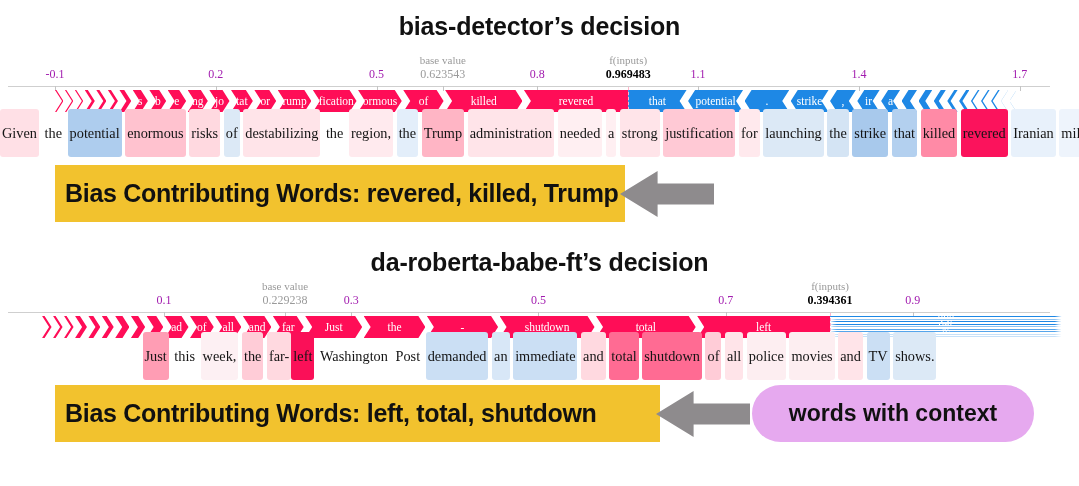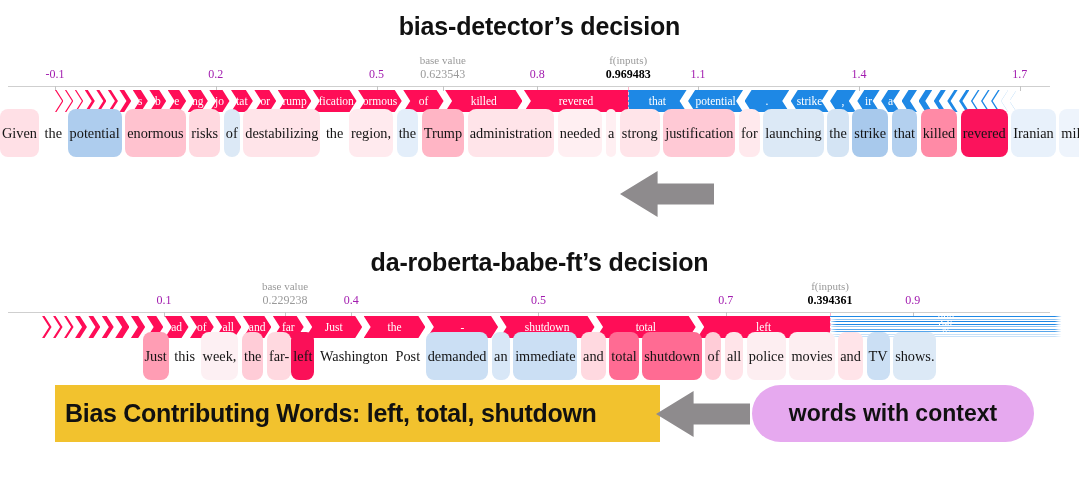--- a/index.html
+++ b/index.html
@@ -63,21 +63,21 @@
     position:absolute; top:61px; left:50%; transform:translateX(-50%);
     font:11px "Liberation Serif", serif; color:#9a9a9a;
   }
 
   .sentence {
     position:absolute; left:0; width:1079px; text-align:center;
     font:14.3px "Liberation Serif", serif; color:#141414; white-space:nowrap;
   }
   #sentence1 { top:125px; }
   #sentence2 { top:348px; }
-  .hl { padding:16px 2px; border-radius:8px;margin-top:20px; }
+  .hl { padding:16px 2px; border-radius:3px;margin-top:20px; }
 
   .callout-box {
     position:absolute; height:57px; background:var(--yellow);
     color:#111; font-weight:bold; font-size:25px; line-height:57px;
     padding-left:10px; letter-spacing:-0.3px; white-space:nowrap; overflow:hidden;
   }
   #box1 { left:55px; top:165px; width:570px; }
   #box2 { left:55px; top:385px; width:605px; }
 
   .gray-arrow {
@@ -161,28 +161,29 @@
         <div class="seg blue" style="flex-grow: 5;"></div>
         <div class="seg blue" style="flex-grow: 5;"></div>
         <div class="seg blue" style="flex-grow: 4;"></div>
         <div class="seg blue" style="flex-grow: 4;"></div>
       </div>
       <div class="divider" style="left: 58.2177%;"></div>
       <div class="inputs-caption">inputs</div>
     </div>
   <div id="sentence1" class="sentence"><span class="hl" style="background-color: rgb(255, 224, 230);">Given</span> <span class="hl">the</span> <span class="hl" style="background-color: rgb(174, 205, 238);">potential</span> <span class="hl" style="background-color: rgb(255, 194, 207);">enormous</span> <span class="hl" style="background-color: rgb(255, 217, 224);">risks</span> <span class="hl" style="background-color: rgb(220, 233, 246);">of</span> <span class="hl" style="background-color: rgb(255, 228, 233);">destabilizing</span> <span class="hl">the</span> <span class="hl" style="background-color: rgb(255, 234, 238);">region,</span> <span class="hl" style="background-color: rgb(227, 238, 250);">the</span> <span class="hl" style="background-color: rgb(255, 181, 197);">Trump</span> <span class="hl" style="background-color: rgb(255, 228, 233);">administration</span> <span class="hl" style="background-color: rgb(255, 239, 242);">needed</span> <span class="hl" style="background-color: rgb(255, 239, 242);">a</span> <span class="hl" style="background-color: rgb(255, 228, 233);">strong</span> <span class="hl" style="background-color: rgb(255, 201, 213);">justification</span> <span class="hl" style="background-color: rgb(255, 233, 237);">for</span> <span class="hl" style="background-color: rgb(220, 233, 246);">launching</span> <span class="hl" style="background-color: rgb(212, 228, 244);">the</span> <span class="hl" style="background-color: rgb(168, 201, 236);">strike</span> <span class="hl" style="background-color: rgb(179, 208, 239);">that</span> <span class="hl" style="background-color: rgb(255, 138, 166);">killed</span> <span class="hl" style="background-color: rgb(251, 19, 92);">revered</span> <span class="hl" style="background-color: rgb(232, 241, 251);">Iranian</span> <span class="hl" style="background-color: rgb(238, 244, 252);">military</span>   </div>
 
+  <div id="box1" class="callout-box">Bias Contributing Words: revered, killed, Trump</div>
   <div id="arrow1" class="gray-arrow"></div>
 
   <div id="title2" class="plot-title">da-roberta-babe-ft’s decision</div>
   <div id="plot2" class="force-plot">
       <div class="axis-line"></div>
       <div class="tick-label" style="left: 15.2%;">0.1</div>
       <div class="tick-mark" style="left: 15.2%;"></div>
-      <div class="tick-label" style="left: 32.55%;">0.4</div>
+      <div class="tick-label" style="left: 32.55%;">0.3</div>
       <div class="tick-mark" style="left: 32.55%;"></div>
       <div class="tick-label" style="left: 49.9%;">0.5</div>
       <div class="tick-mark" style="left: 49.9%;"></div>
       <div class="tick-label" style="left: 67.25%;">0.7</div>
       <div class="tick-mark" style="left: 67.25%;"></div>
       <div class="tick-label" style="left: 84.6%;">0.9</div>
       <div class="tick-mark" style="left: 84.6%;"></div>
       <div class="ax-caption" style="left: 26.4114%;">base value</div>
       <div class="ax-num" style="left: 26.4114%;">0.229238</div>
       <div class="tick-mark" style="left: 26.4114%;"></div>

